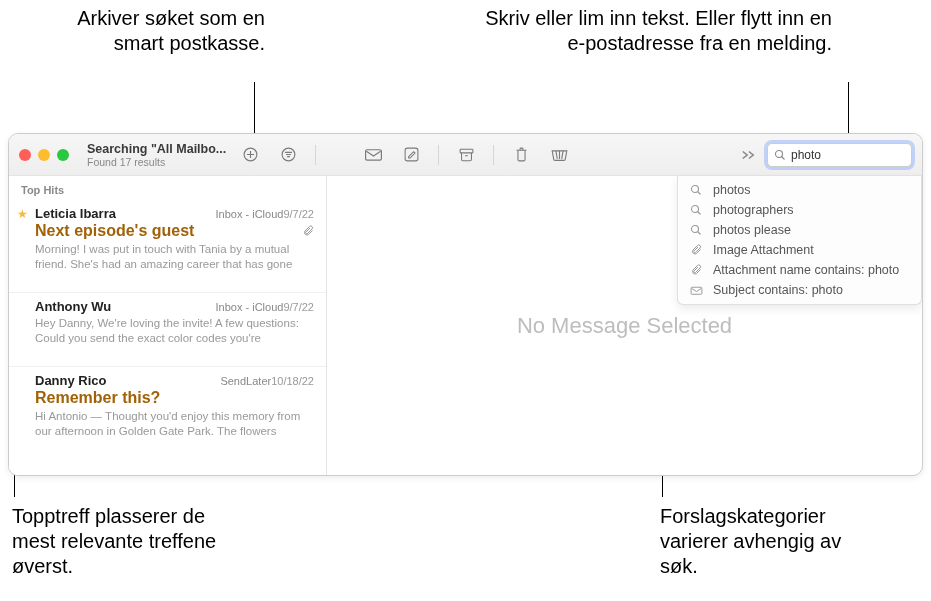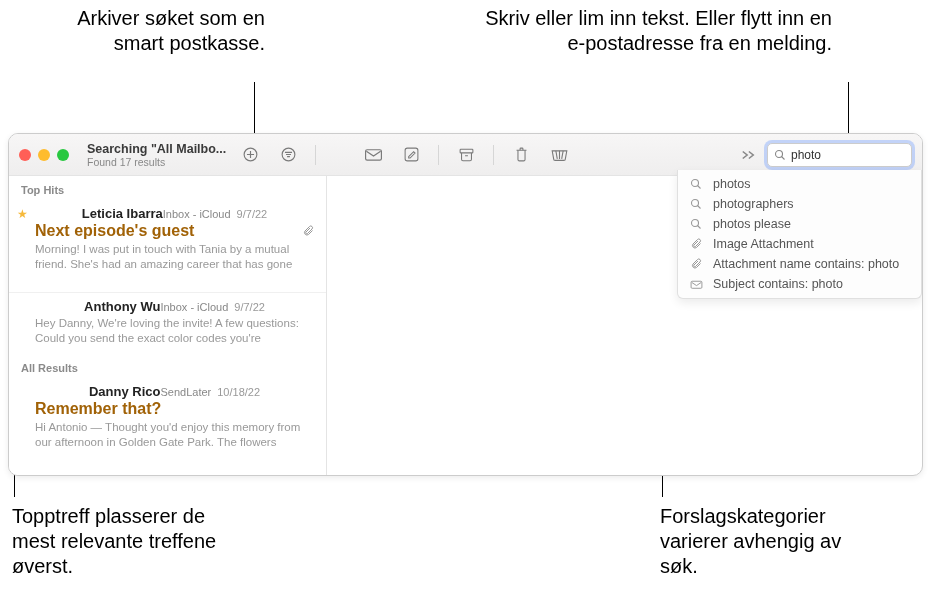--- a/index.html
+++ b/index.html
@@ -85,37 +85,37 @@
     background:#fff;
     overflow:hidden;
   }
   .list-header {
     font-size:11px; font-weight:600; color:#8a8a8a;
     padding:8px 12px 4px;
   }
   .msg-item { padding:6px 12px 8px 26px; position:relative; }
   .msg-item + .msg-item { border-top:1px solid #f0f0f0;margin-top:12px; }
   .star { position:absolute; left:8px; top:7px; color:#f6b93b; font-size:12px;}
-  .msg-top { display:flex; justify-content:center; align-items:baseline; }
+  .msg-top { display:flex; justify-content:space-between; align-items:baseline; }
   .msg-sender { font-weight:600; font-size:13px; color:#222;}
-  .msg-meta { font-size:11px; color:#999; display:flex; gap:6px; align-items:center;}
+  .msg-meta { font-size:11px; color:#999; display:flex; align-items:center;}
   .msg-subj-row { display:flex; justify-content:space-between; align-items:center; margin-top:1px;}
   .msg-subj { font-weight:600; font-size:16px; color:#a16207;}
   .attach { color:#999; font-size:11px;}
   .msg-preview { font-size:11.5px; color:#999; line-height:1.3; margin-top:2px;
     max-height: 2.6em; overflow:hidden;}
   .main-panel {
     flex:1;
     display:flex; align-items:center; justify-content:center;
     color:#bdbdbd; font-size:22px; font-weight:400;
     position:relative;
   }
   .suggestions {
     position:absolute;
-    top:36px; right:0;
+    top:42px; right:0;
     width:245px;
     background:#fdfdfd;
     border:1px solid #e0e0e0;
     border-top:none;
     border-bottom-left-radius:6px;
     border-bottom-right-radius:6px;
     box-shadow:0 4px 10px rgba(0,0,0,0.08);
     padding:4px 0;
   }
   .sugg-row {
@@ -257,37 +257,39 @@
         <div class="msg-top">
           <span class="msg-sender">Anthony Wu</span>
           <span class="msg-meta">
             <span class="label-muted">Inbox - iCloud</span>
             <span>9/7/22</span>
           </span>
         </div>
         <div class="msg-preview">Hey Danny, We're loving the invite! A few questions: Could you send the exact color codes you're proposin…</div>
       </div>
 
-      <div class="list-header">All Results</div>
 
       <div class="msg-item">
         <div class="msg-top">
           <span class="msg-sender">Danny Rico</span>
           <span class="msg-meta">
             <span class="label-muted">SendLater</span>
             <span>10/18/22</span>
           </span>
         </div>
         <div class="msg-subj-row">
-          <span class="msg-subj">Remember that?</span>
+          <span class="msg-subj">Remember this?</span>
         </div>
         <div class="msg-preview">Hi Antonio — Thought you'd enjoy this memory from our afternoon in Golden Gate Park. The flowers were…</div>
       </div>
     </div>
 
+    <div class="main-panel">
+      <span>No Message Selected</span>
+    </div>
   </div>
 
   <div class="suggestions">
     <div class="sugg-row">
       <span class="sugg-icon">
         <svg width="12" height="12" viewBox="0 0 24 24" fill="none" stroke="#999" stroke-width="2.2">
             <circle cx="10" cy="10" r="7"></circle>
             <line x1="15" y1="15" x2="21" y2="21"></line>
           </svg>
       </span>

